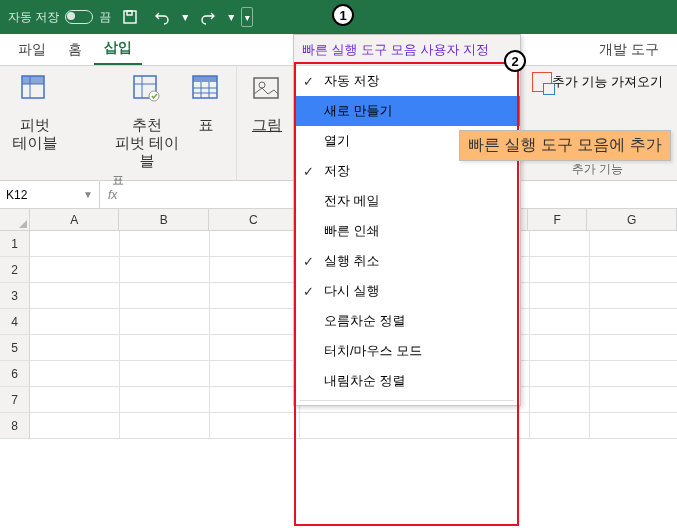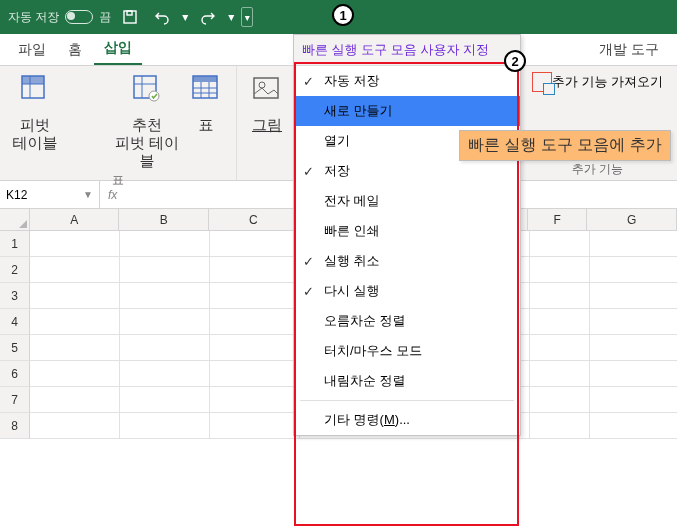--- a/index.html
+++ b/index.html
@@ -303,20 +303,17 @@
         <span>오름차순 정렬</span>
       </div>
       <div class="qat-menu-item">
         <span>터치/마우스 모드</span>
       </div>
       <div class="qat-menu-item">
         <span>내림차순 정렬</span>
       </div>
     </div>
   <div class="qat-menu-sep"></div>
-  <div class="qat-menu-item">
-    <span><span>기타 명령(</span><span class="underline">M</span><span>)...</span></span>
-  </div>
 </div>
 
 <div class="red-box" style="top:62px; left:294px; width:225px; height:464px;"></div>
 
 <div class="tooltip">빠른 실행 도구 모음에 추가</div>
 
 </body></html>

